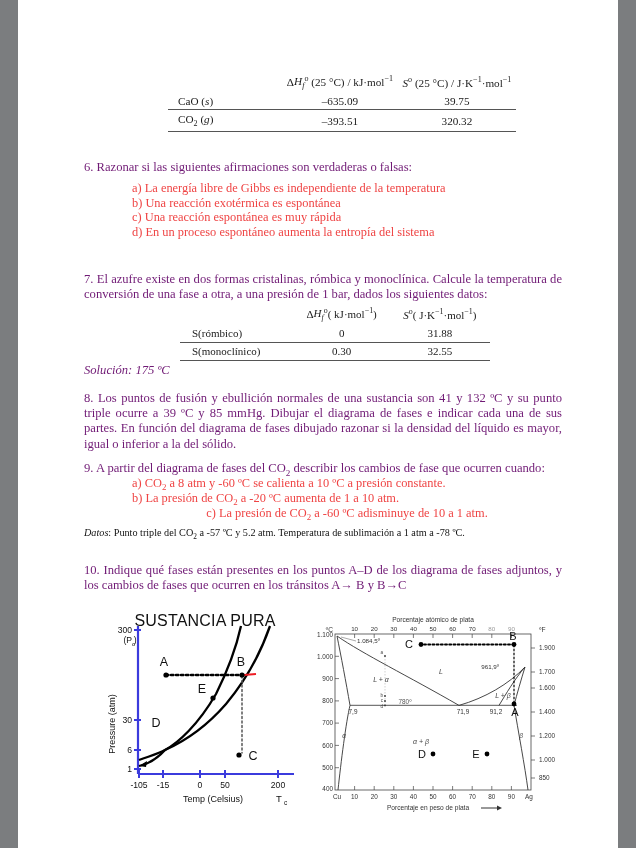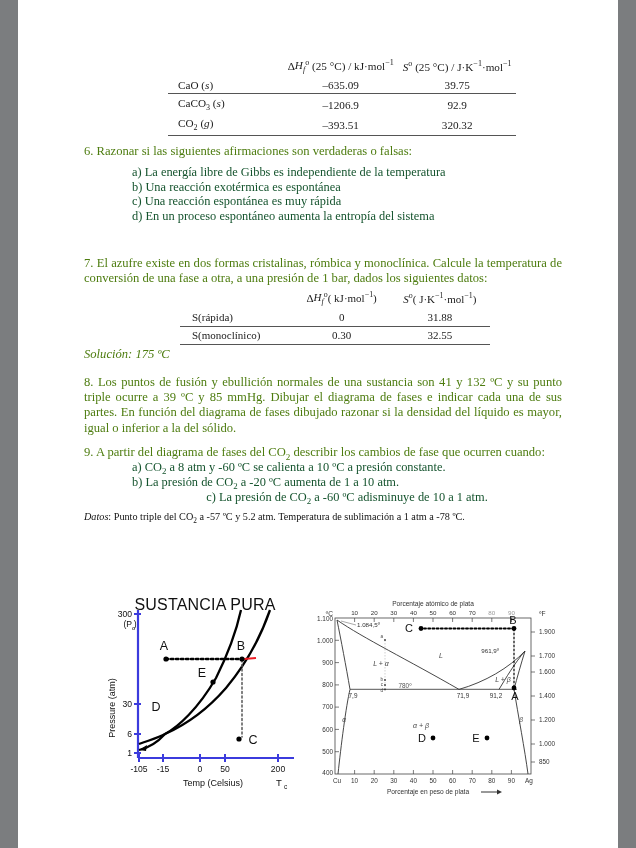--- a/index.html
+++ b/index.html
@@ -18,21 +18,21 @@
     left: 18px;
     top: 0;
     width: 600px;
     height: 848px;
     background: #ffffff;
     box-sizing: border-box;
   }
   .content {
     position: absolute;
     left: 42px;
-    top: 0;
+    top: 16px;
     width: 505px;
     height: 746px;
   }
 
   
   .tbl1 {
     position: absolute;
     left: 108px;
     top: 55px;
     width: 348px;
@@ -59,29 +59,29 @@
   .tbl2 td { padding: 2.5px 4px; font-weight: normal; }
   .tbl2 .hdr td { text-align: center; }
   .tbl2 td.lbl { text-align: left; padding-left: 12px; }
   .tbl2 td.num { text-align: center; }
 
   
   .q {
     position: absolute;
     font-size: 12.6px;
     line-height: 15.2px;
-    color: #4d7c0f;
+    color: #701a75;
     text-align: justify;
     text-justify: inter-word;
   }
   .sub {
     position: absolute;
     font-size: 12.4px;
     line-height: 14.6px;
-    color: #14532d;
+    color: #ef4444;
   }
   .ital { font-style: italic; }
   .small {
     position: absolute;
     font-size: 10.2px;
     line-height: 13px;
     color: #111;
   }
   sub { font-size: 0.72em; }
   sup { font-size: 0.72em; }
@@ -133,25 +133,20 @@
       <td style="width:120px"></td>
       <td style="width:120px">Δ<i>H<sub>f</sub></i><sup>o</sup> (25 °C) / kJ·mol<sup>−1</sup></td>
       <td style="width:120px"><i>S</i><sup>o</sup> (25 °C) / J·K<sup>−1</sup>·mol<sup>−1</sup></td>
     </tr>
     <tr>
       <td class="lbl rule-top">CaO (<i>s</i>)</td>
       <td class="num rule-top">–635.09</td>
       <td class="num rule-top">39.75</td>
     </tr>
     <tr>
-      <td class="lbl">CaCO<sub>3</sub> (<i>s</i>)</td>
-      <td class="num">–1206.9</td>
-      <td class="num">92.9</td>
-    </tr>
-    <tr>
       <td class="lbl rule-bot">CO<sub>2</sub> (<i>g</i>)</td>
       <td class="num rule-bot">–393.51</td>
       <td class="num rule-bot">320.32</td>
     </tr>
   </tbody>
       </table>
 
   <div class="q" style="left:24px; top:144px; width:470px;">6. Razonar si las siguientes afirmaciones son verdaderas o falsas:</div>
   <div class="sub" style="left:72px; top:165px; width:430px;">a) La energía libre de Gibbs es independiente de la temperatura</div>
   <div class="sub" style="left:72px; top:180px; width:430px;">b) Una reacción exotérmica es espontánea</div>
@@ -161,21 +156,21 @@
   <div class="q" style="left:24px; top:256px; width:478px;">7. El azufre existe en dos formas cristalinas, rómbica y monoclínica. Calcule la temperatura de conversión de una fase a otra, a una presión de 1 bar, dados los siguientes datos:</div>
 
   <table class="tbl2">
     <tbody>
           <tr class="hdr">
       <td style="width:112px"></td>
       <td style="width:98px">Δ<i>H<sub>f</sub></i><sup>o</sup>( kJ·mol<sup>−1</sup>)</td>
       <td style="width:100px"><i>S</i><sup>o</sup>( J·K<sup>−1</sup>·mol<sup>−1</sup>)</td>
     </tr>
     <tr>
-      <td class="lbl rule-top">S(rápida)</td>
+      <td class="lbl rule-top">S(rómbico)</td>
       <td class="num rule-top">0</td>
       <td class="num rule-top">31.88</td>
     </tr>
     <tr>
       <td class="lbl rule-bot">S(monoclínico)</td>
       <td class="num rule-bot">0.30</td>
       <td class="num rule-bot">32.55</td>
     </tr>
   </tbody>
       </table>
@@ -183,20 +178,21 @@
   <div class="q ital" style="left:24px; top:347px; width:300px;">Solución: 175 ºC</div>
 
   <div class="q" style="left:24px; top:375px; width:478px;">8. Los puntos de fusión y ebullición normales de una sustancia son 41 y 132 ºC y su punto triple ocurre a 39 ºC y 85 mmHg. Dibujar el diagrama de fases e indicar cada una de sus partes. En función del diagrama de fases dibujado razonar si la densidad del líquido es mayor, igual o inferior a la del sólido.</div>
 
   <div class="q" style="left:24px; top:445px; width:478px;">9. A partir del diagrama de fases del CO<sub>2</sub> describir los cambios de fase que ocurren cuando:</div>
   <div class="sub" style="left:72px; top:460px; width:430px;">a) CO<sub>2</sub> a 8 atm y -60 ºC se calienta a 10 ºC a presión constante.</div>
   <div class="sub" style="left:72px; top:475px; width:430px;">b) La presión de CO<sub>2</sub> a -20 ºC aumenta de 1 a 10 atm.</div>
   <div class="sub" style="left:72px; top:490px; width:430px;text-align:center;">c) La presión de CO<sub>2</sub> a -60 ºC adisminuye de 10 a 1 atm.</div>
   <div class="small" style="left:24px; top:510px; width:480px;"><span class="ital">Datos</span><span>: Punto triple del CO<sub>2</sub> a -57 ºC y 5.2 atm. Temperatura de sublimación a 1 atm a -78 ºC.</span></div>
 
+  <div class="q" style="left:24px; top:547px; width:478px;">10. Indique qué fases están presentes en los puntos A–D de los diagrama de fases adjuntos, y los cambios de fases que ocurren en los tránsitos  A→ B y B→C</div>
 
   <div class="charts">
 
     <div class="chart-left">
       <div class="ctitle">SUSTANCIA PURA</div>
       <svg width="214" height="208" viewBox="0 0 214 208">
 
         <line x1="40" y1="14" x2="40" y2="162" stroke="#3b3bdd" stroke-width="2.2"></line>
         <line x1="40" y1="162" x2="196" y2="162" stroke="#3b3bdd" stroke-width="2.2"></line>
 

